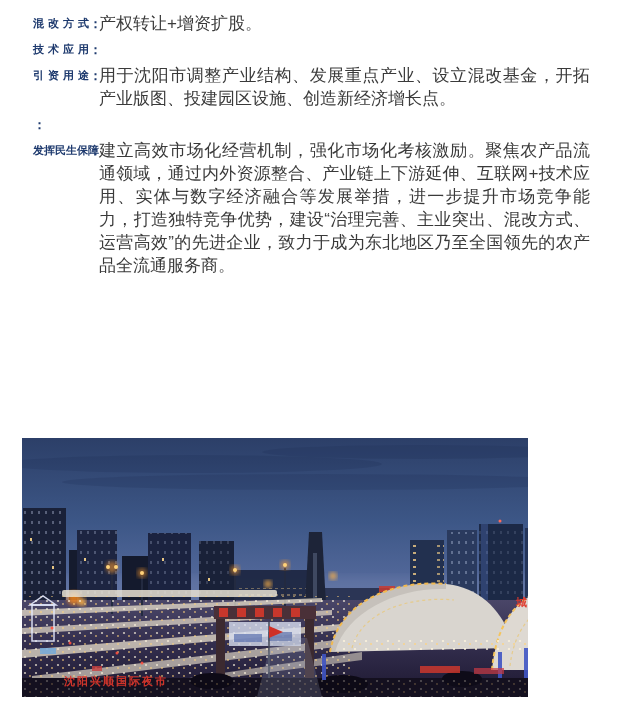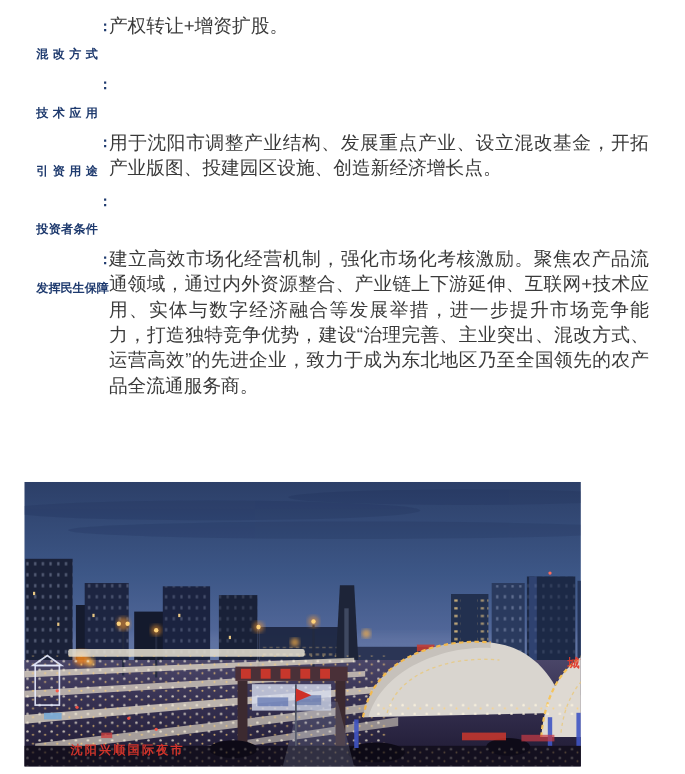--- a/index.html
+++ b/index.html
@@ -33,21 +33,21 @@
     position:absolute; left:74px; top:22px;
     font-size:23px; font-weight:bold; letter-spacing:2px;
     color:#1f3864; z-index:2; white-space:nowrap;
   }
   
   .content { padding:12px 33px 0 33px; }
   .row { display:flex; margin-bottom:3px; }
   .row-label {
     flex:0 0 56px; width:56px;
     color:#1e3a6e; font-weight:bold; font-size:11px; line-height:23px;
-    text-align:justify; text-align-last:justify; white-space:nowrap; overflow:visible;margin-top:27px;
+    text-align:justify; text-align-last:justify; white-space:nowrap; overflow:visible;
   }
   .row-colon {
     flex:0 0 10px; width:10px;
     color:#1e3a6e; font-weight:bold; font-size:13px; line-height:23px;
   }
   .row-text {
     flex:1;
     color:#3a3a3a; font-size:17px; line-height:23px;
     text-align:justify;
   }
@@ -74,21 +74,20 @@
     <div class="row">
       <span class="row-label">技术应用</span>
       <span class="row-colon">：</span>
     </div>
     <div class="row">
       <span class="row-label">引资用途</span>
       <span class="row-colon">：</span>
       <span class="row-text">用于沈阳市调整产业结构、发展重点产业、设立混改基金，开拓产业版图、投建园区设施、创造新经济增长点。</span>
     </div>
     <div class="row">
-      <span class="row-label">投资者条件</span>
       <span class="row-colon">：</span>
     </div>
     <div class="row">
       <span class="row-label">发挥民生保障</span>
       <span class="row-colon">：</span>
       <span class="row-text">建立高效市场化经营机制，强化市场化考核激励。聚焦农产品流通领域，通过内外资源整合、产业链上下游延伸、互联网+技术应用、实体与数字经济融合等发展举措，进一步提升市场竞争能力，打造独特竞争优势，建设“治理完善、主业突出、混改方式、运营高效”的先进企业，致力于成为东北地区乃至全国领先的农产品全流通服务商。</span>
     </div>
   </div>
 
   <div class="photo-wrap">

